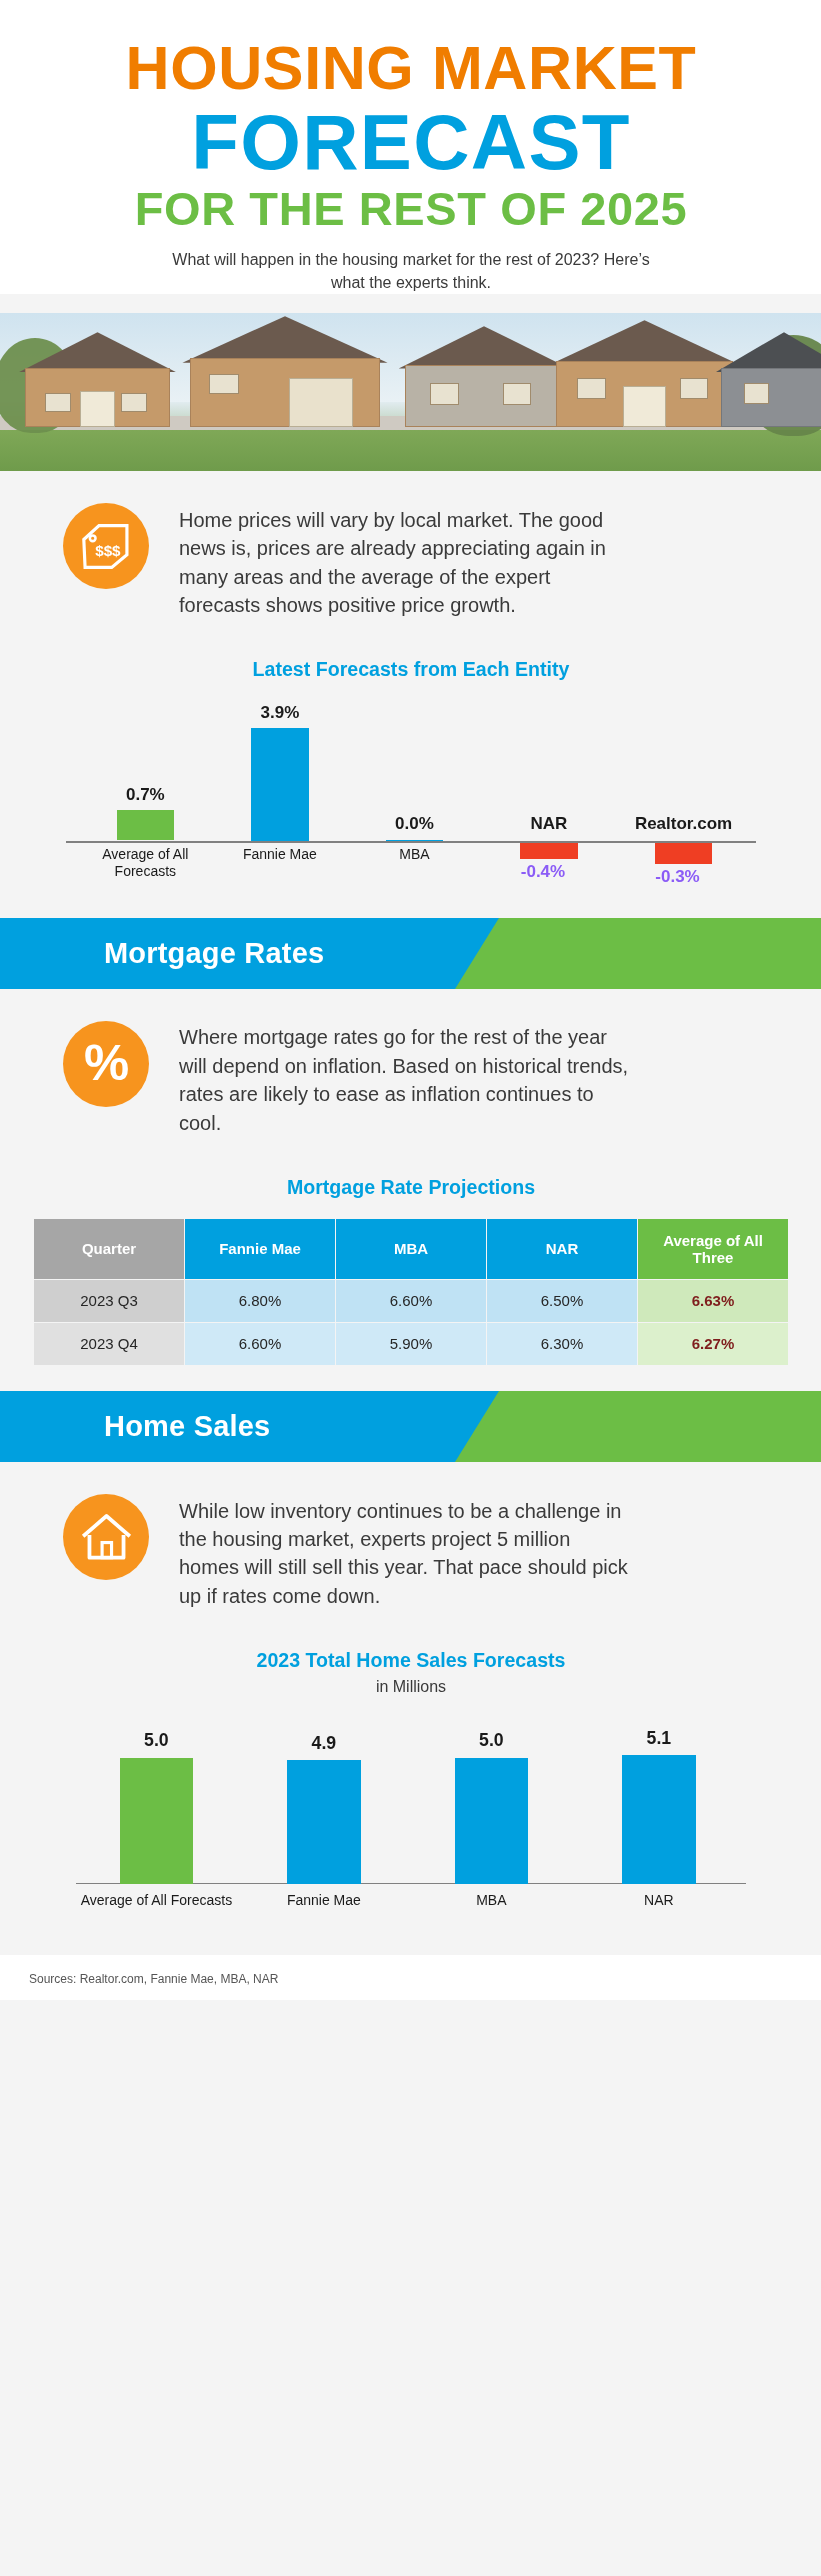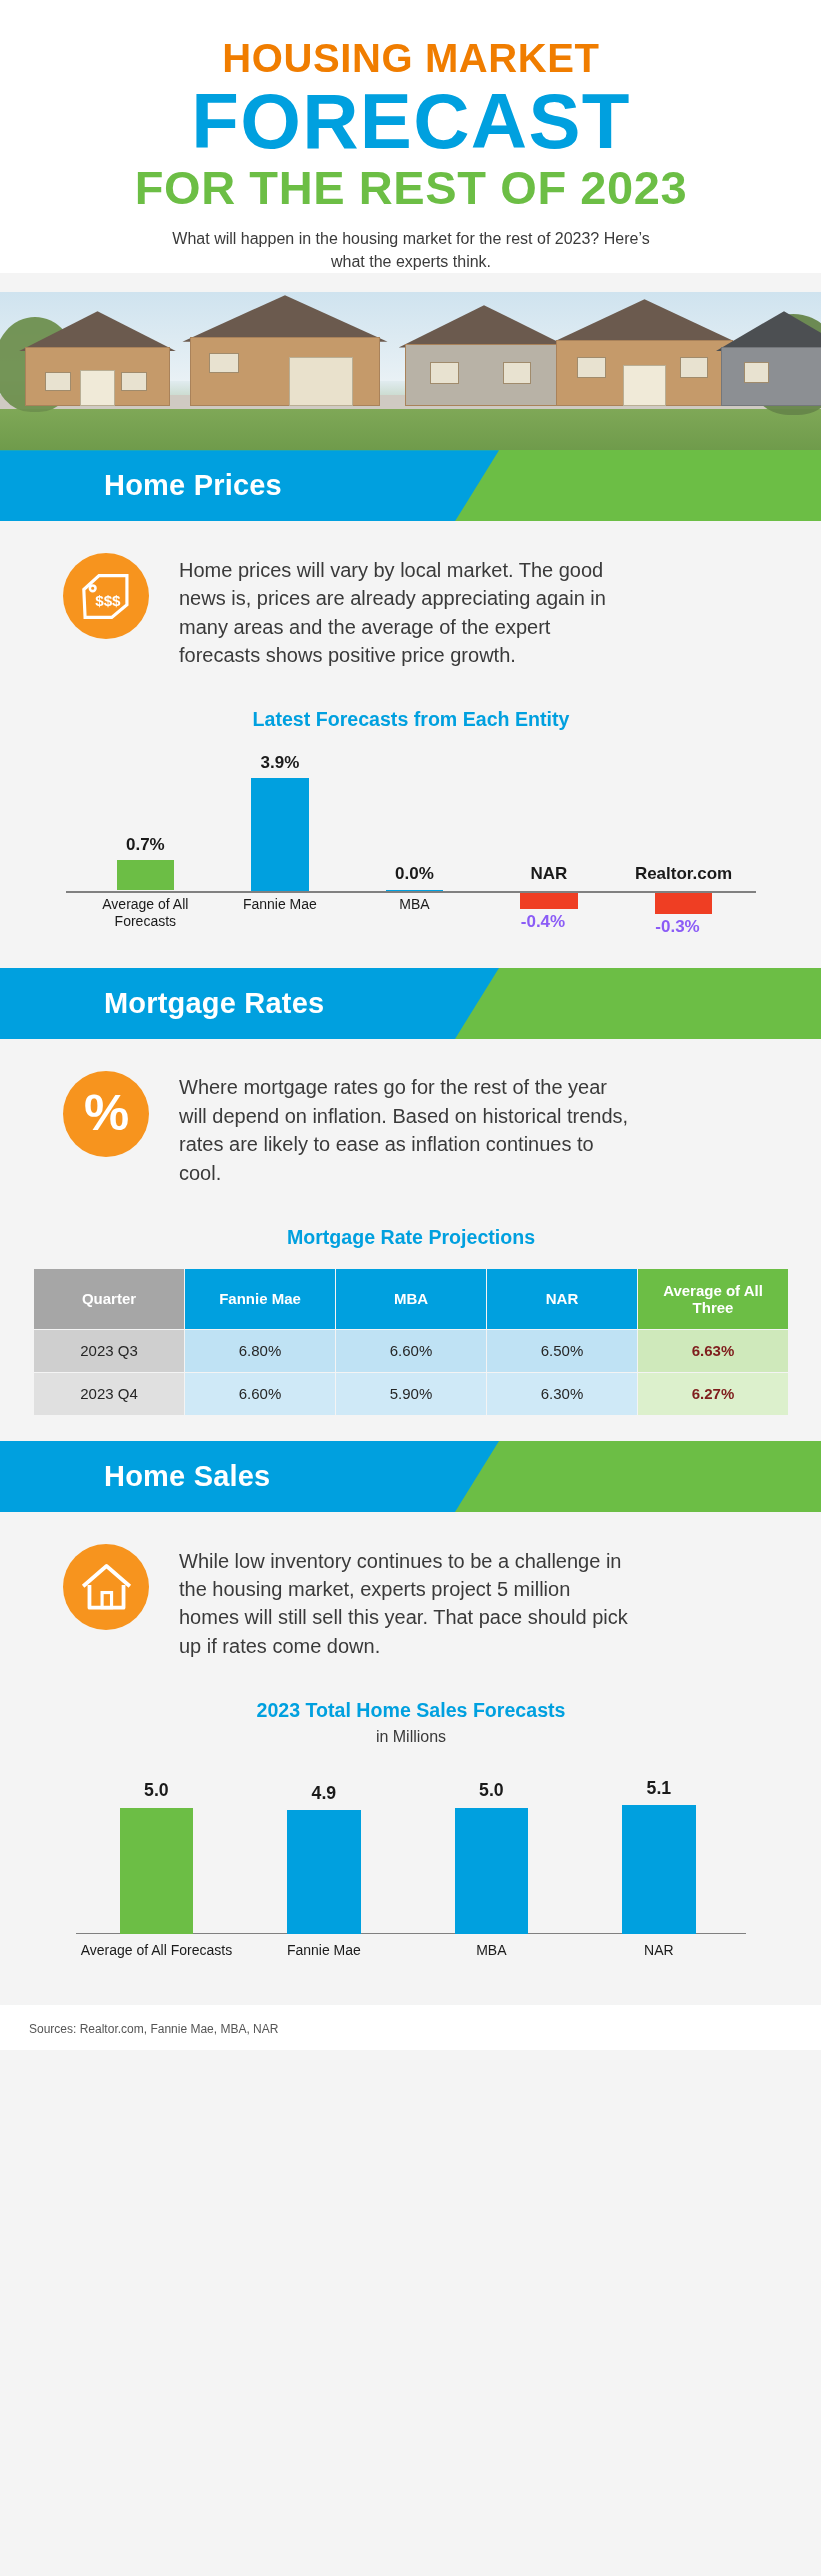--- a/index.html
+++ b/index.html
@@ -18,21 +18,21 @@
     overflow: hidden;
   }
 
   
   .header {
     background: #ffffff;
     padding: 38px 0 0 0;
     text-align: center;
   }
   .title-1 {
-    font-size: 40px;
+    font-size: 61px;
     font-weight: bold;
     color: #f07d00;
     letter-spacing: 0.6px;
     line-height: 1.0;
     margin: 0 0 3.8px 0;
   }
   .title-2 {
     font-size: 78px;
     font-weight: bold;
     color: #00a0df;
@@ -290,21 +290,21 @@
   .icon-svg { display:block; }
 </style>
 </head>
 <body>
 
 <div class="page">
 
   <div class="header">
     <div class="title-1">HOUSING MARKET</div>
     <div class="title-2">FORECAST</div>
-    <div class="title-3">FOR THE REST OF 2023</div>
+    <div class="title-3">FOR THE REST OF 2025</div>
     <div class="subtitle">What will happen in the housing market for the rest of 2023? Here’s what the experts think.</div>
   </div>
 
   <div class="photo">
     <div class="sky"></div>
     <div class="walk"></div>
     <div class="lawn"></div>
 
     <div class="tree" style="left:-6.3px; top:25px; width:82px; height:95px;"></div>
     <div class="tree" style="left:443px; top:38px; width:70px; height:76px; background:#7d9b5a;"></div>
@@ -340,24 +340,20 @@
       <div class="win" style="left:70%; bottom:26%; width:16%; height:20%;"></div>
     </div>
 
     <div class="house dark" style="left:721px; width:126px; height:95px;">
       <div class="roof"></div>
       <div class="body"></div>
       <div class="win" style="left:18%; bottom:24%; width:20%; height:22%;"></div>
     </div>
   </div>
 
-  <div class="banner">
-    <div class="blue"></div>
-    <h2>Home Prices</h2>
-  </div>
 
   <div class="block">
     <div class="intro">
       <div class="circle">
         <svg class="icon-svg" width="52" height="47" viewBox="0 0 82 74">
           <path d="M6 26 L30 4 H74 V50 L50 70 H8 Z" fill="none" stroke="#ffffff" stroke-width="5"></path>
           <circle cx="20" cy="24" r="4.5" fill="none" stroke="#ffffff" stroke-width="4"></circle>
           <text x="44" y="52" font-family="Liberation Sans, sans-serif" font-size="24" font-weight="bold" fill="#ffffff" text-anchor="middle">$$$</text>
         </svg>
       </div>

